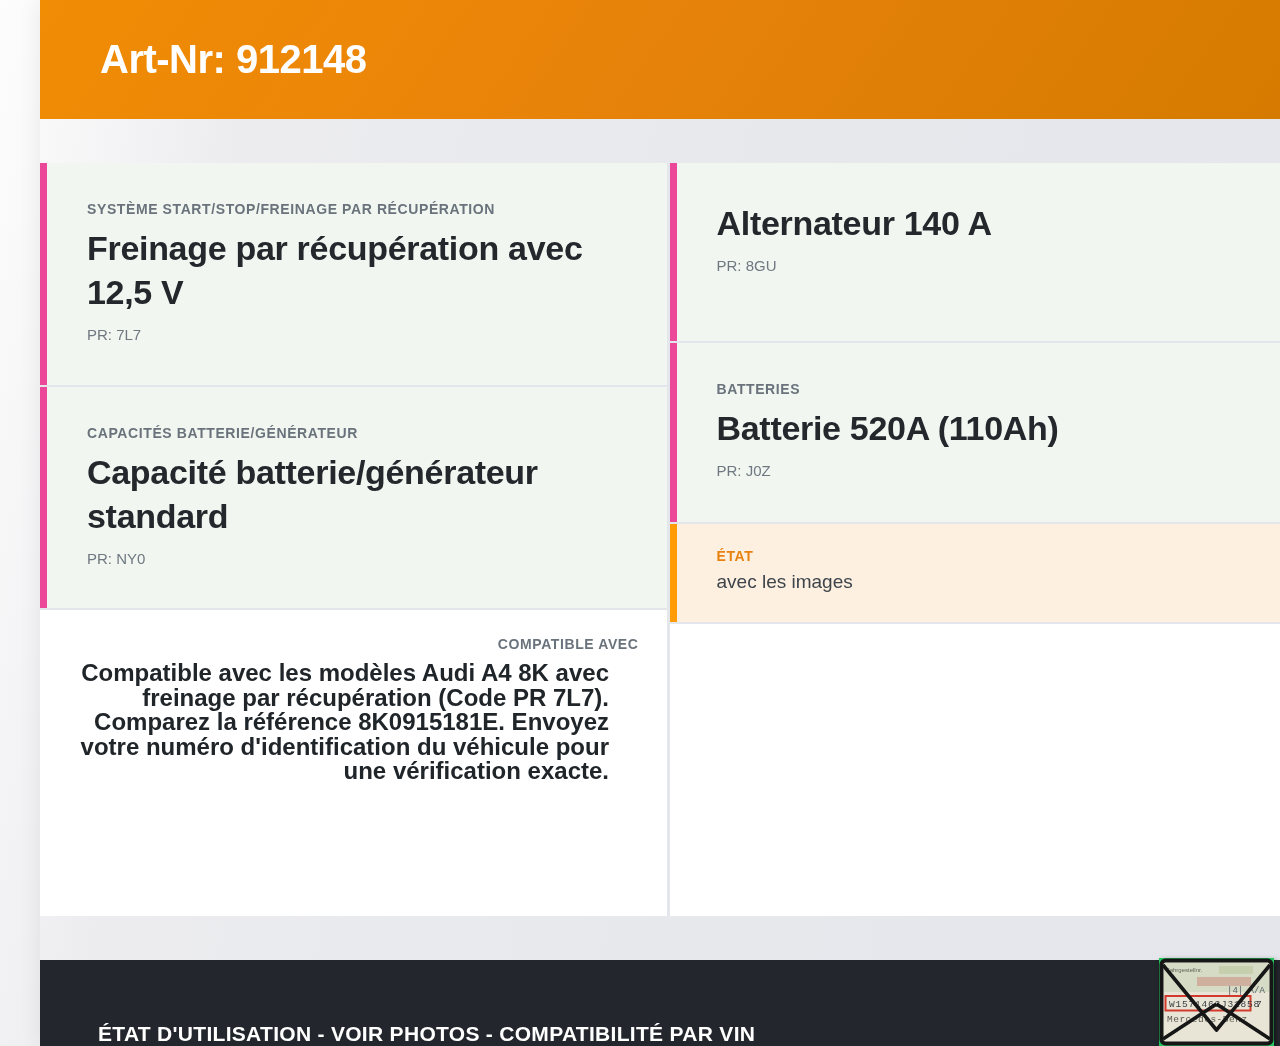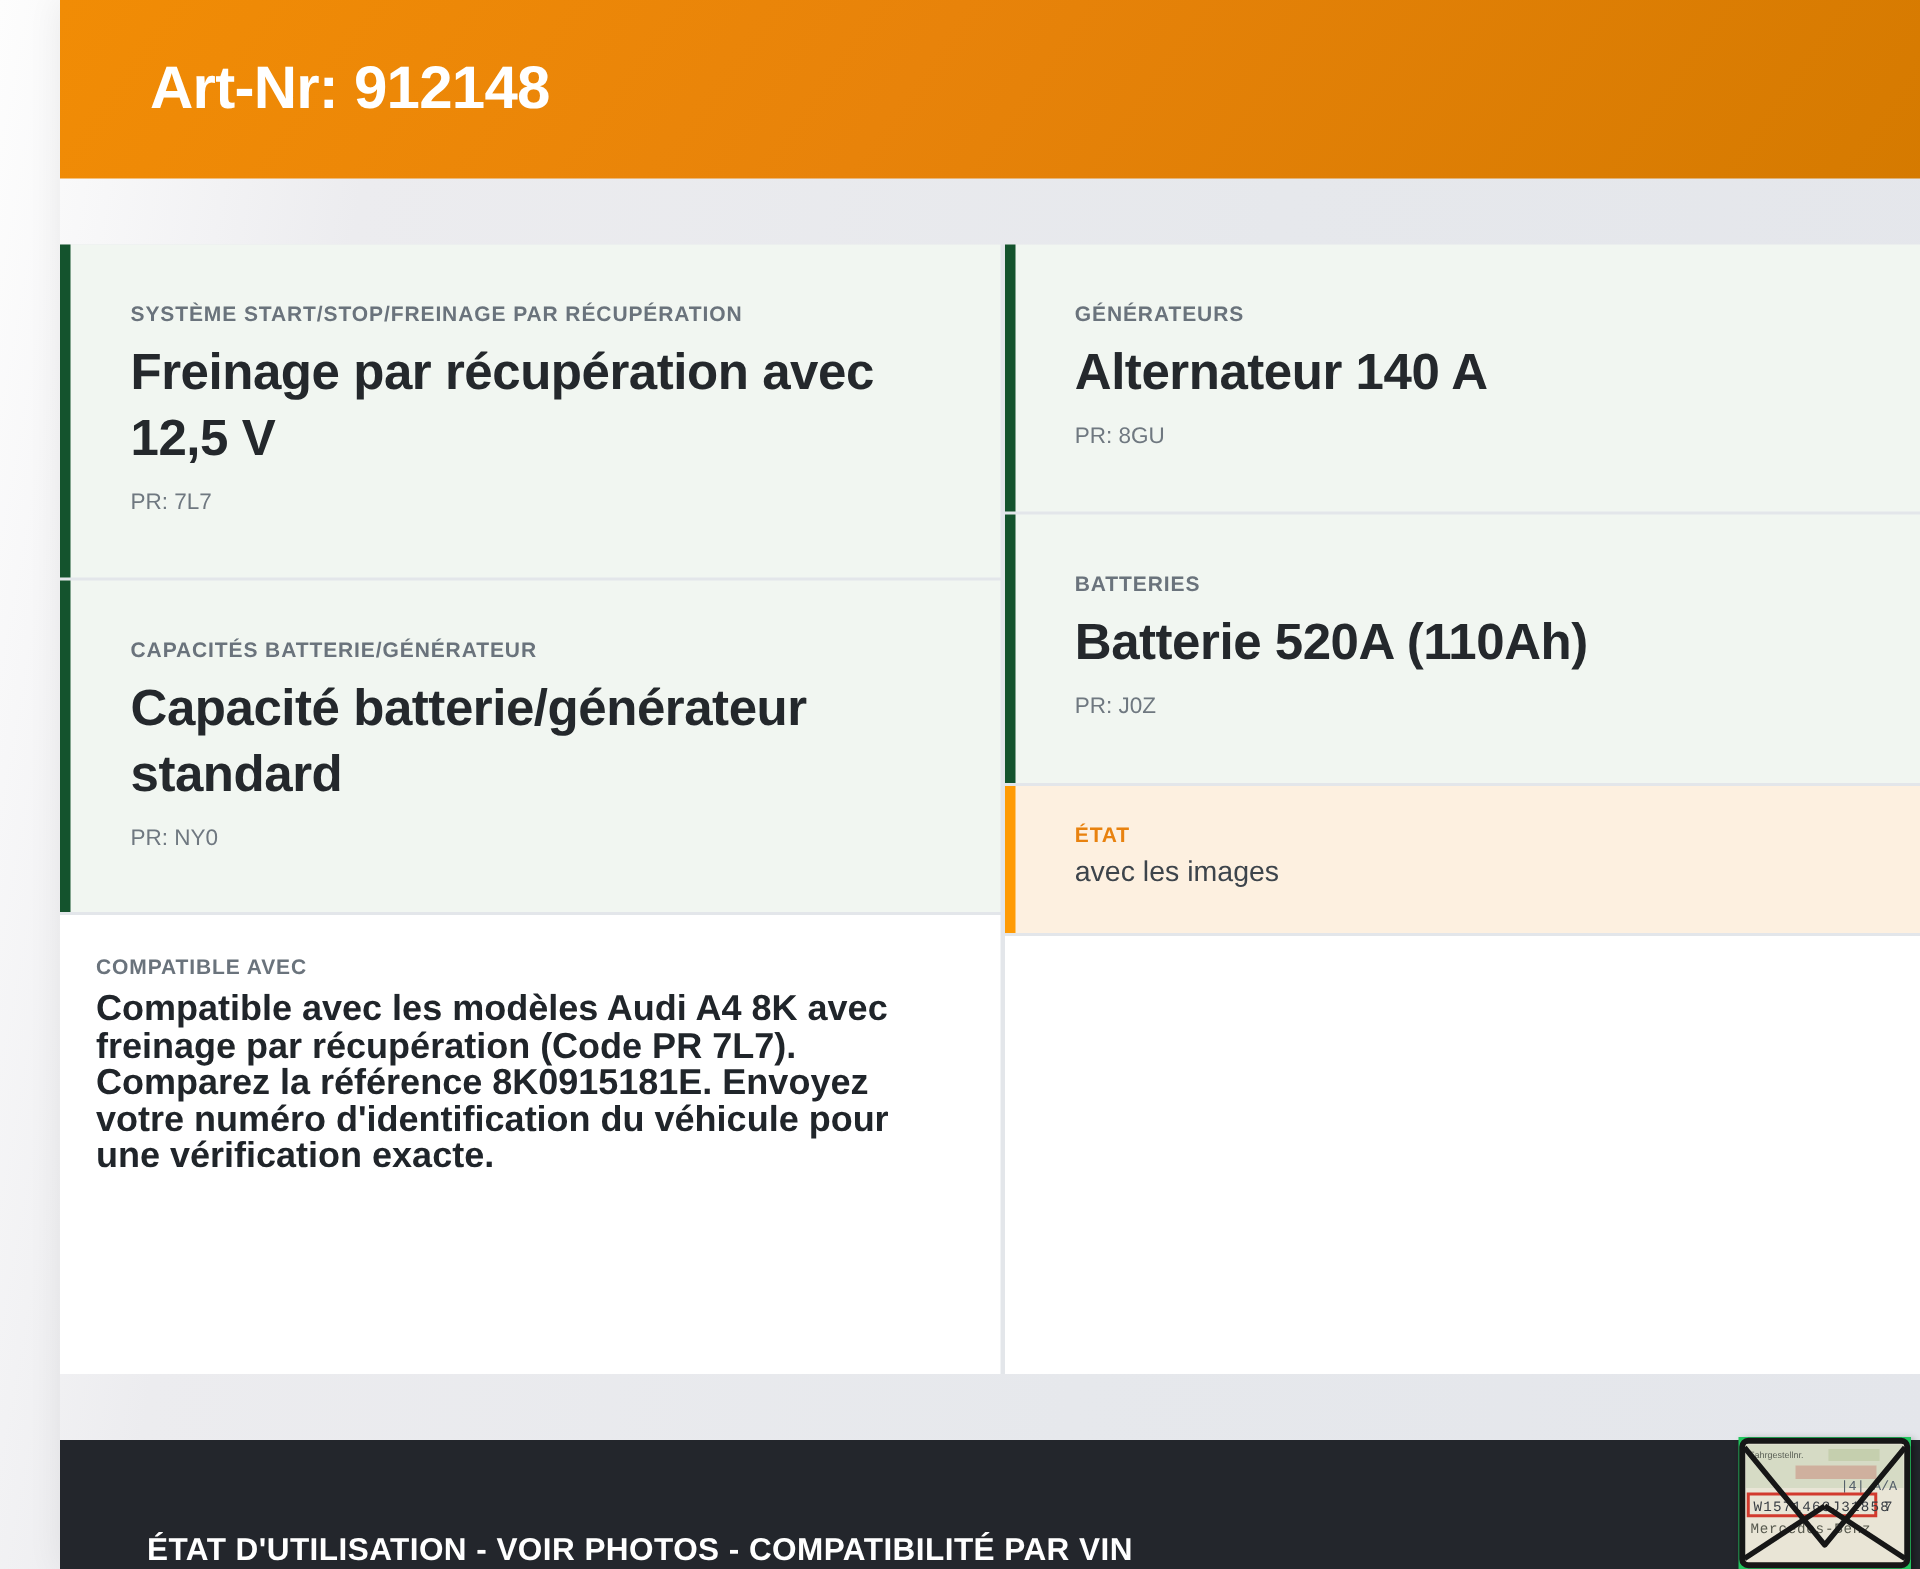--- a/index.html
+++ b/index.html
@@ -26,23 +26,23 @@
   .header h1 {
     color:#ffffff; font-size:40px; font-weight:bold; letter-spacing:-.5px;
   }
   
   .grid {
     flex:1 1 auto;
     display:grid; grid-template-columns:1fr 1fr; column-gap:3px;
     background:#e3e6ea;
   }
   .col { display:flex; flex-direction:column; row-gap:2px; background:transparent; }
-  .card { background:#f1f6f1; border-left:7px solid #14532d; padding:38px 28px 30px 40px; }
+  .card { background:#f1f6f1; border-left:7px solid #ec4899; padding:38px 28px 30px 40px; }
   .card.orange { background:#fdf0e0; border-left-color:#ff9b05; padding:24px 28px 20px 40px; }
-  .card.white  { background:#ffffff; border-left:none; padding:26px 28px 34px 24px; }
+  .card.white  { background:#ffffff; border-left:none; padding:26px 28px 34px 24px;text-align:right; }
   .card.filler { background:#ffffff; border-left:none; flex:1 1 auto; }
 
   .card-label {
     font-size:14px; font-weight:bold; color:#6a737c;
     letter-spacing:.6px; text-transform:uppercase; margin-bottom:9px;
   }
   .card.orange .card-label { color:#e8820f; margin-bottom:7px; }
   .card-title {
     font-size:34px; font-weight:bold; color:#24282c;
     line-height:44px; letter-spacing:-.3px; max-width:540px;
@@ -99,21 +99,20 @@
         <div class="card-pr">PR: NY0</div>
       </section>
       <section class="card white filler">
         <div class="card-label">COMPATIBLE AVEC</div>
         <p class="compat-text">Compatible avec les modèles Audi A4 8K avec freinage par récupération (Code PR 7L7). Comparez la référence 8K0915181E. Envoyez votre numéro d'identification du véhicule pour une vérification exacte.</p>
       </section>
     </div>
 
     <div class="col">
       <section class="card h178">
-        <div class="card-label">GÉNÉRATEURS</div>
         <h2 class="card-title">Alternateur 140 A</h2>
         <div class="card-pr">PR: 8GU</div>
       </section>
       <section class="card h179">
         <div class="card-label">BATTERIES</div>
         <h2 class="card-title">Batterie 520A (110Ah)</h2>
         <div class="card-pr">PR: J0Z</div>
       </section>
       <section class="card orange h98">
         <div class="card-label">ÉTAT</div>

